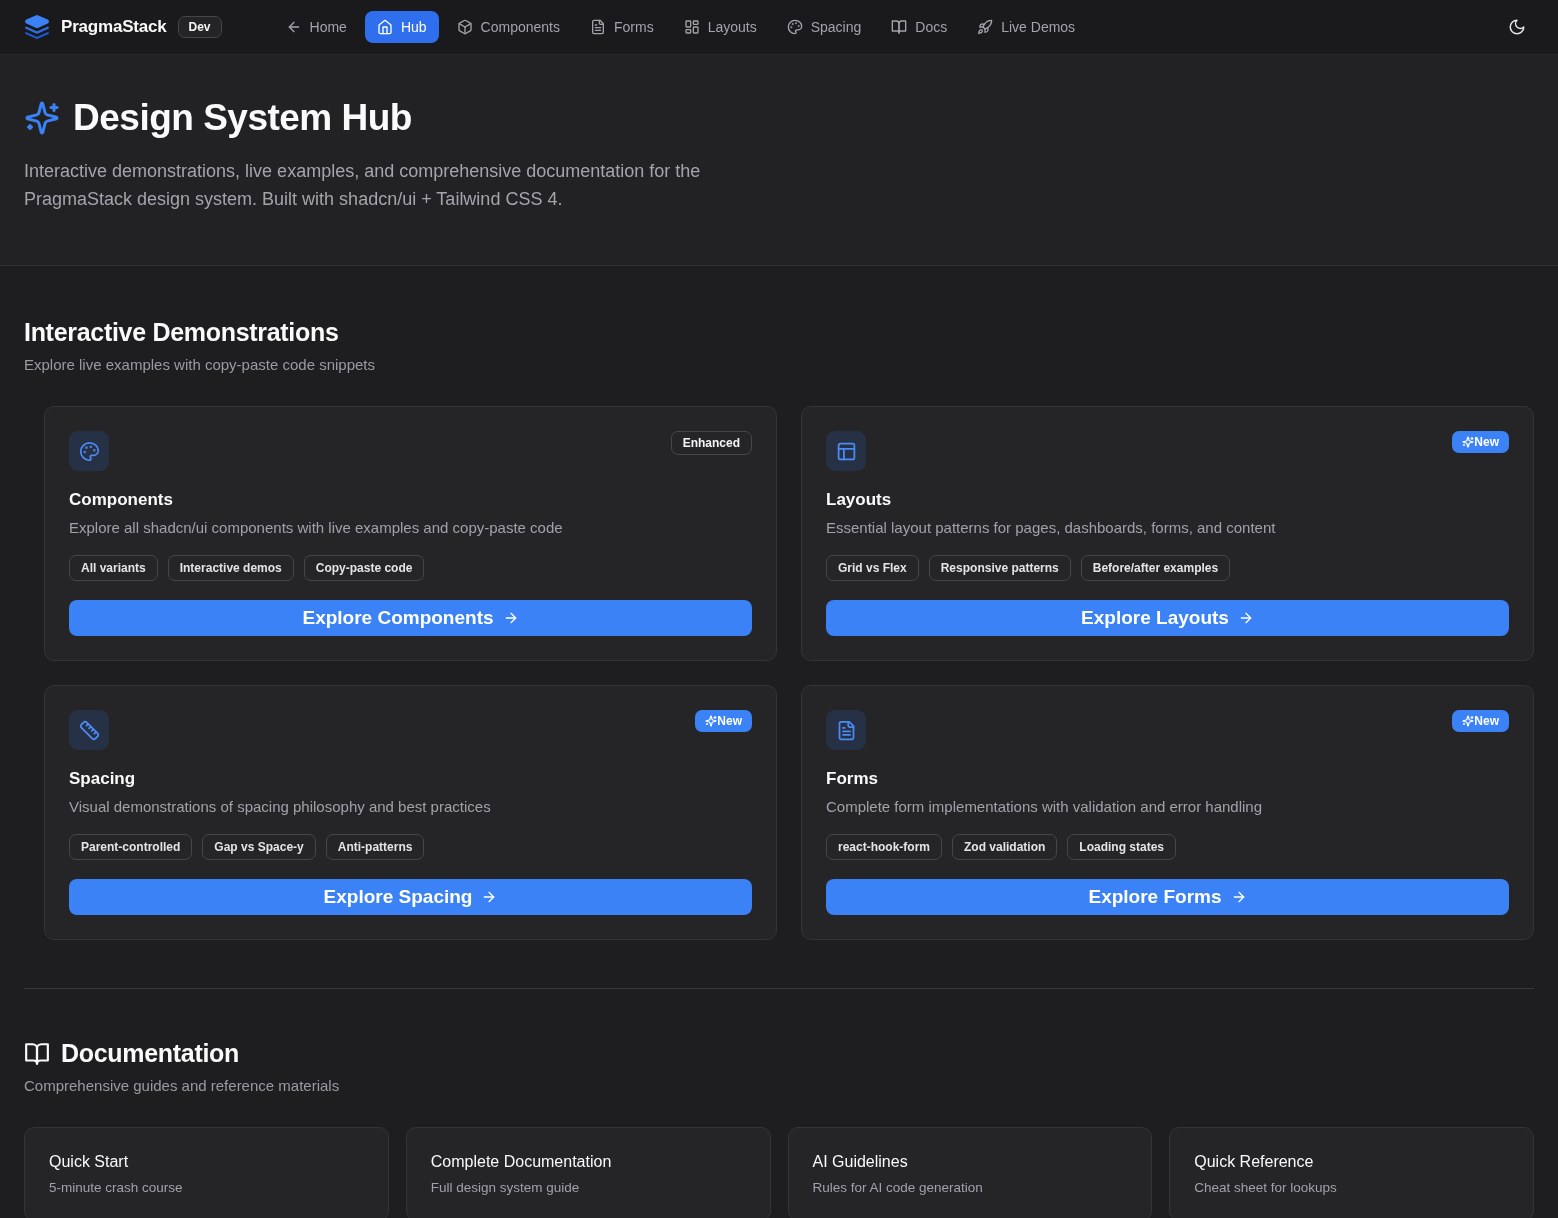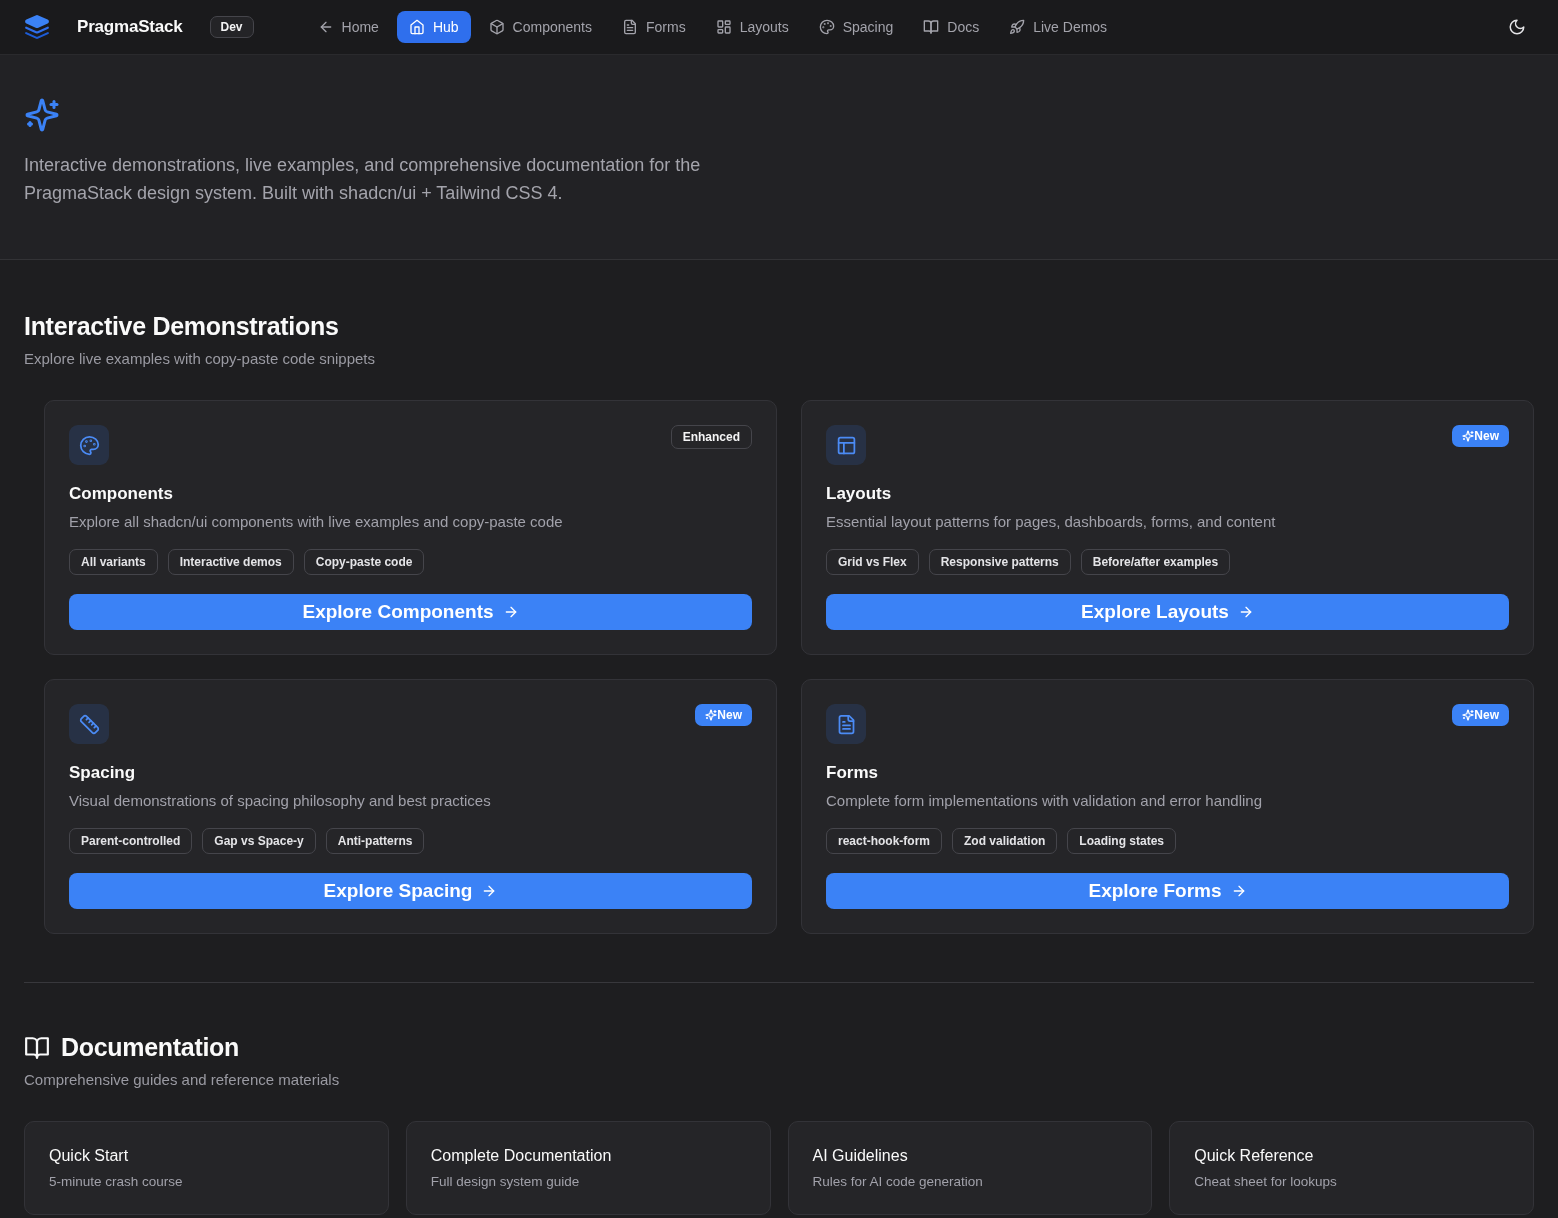--- a/index.html
+++ b/index.html
@@ -14,21 +14,21 @@
 
   
   .navbar {
     height: 55px;
     background: #1a1a1c;
     border-bottom: 1px solid #2a2a2d;
     display: flex;
     align-items: center;
     padding: 0 24px;
   }
-  .brand { display: flex; align-items: center; gap: 27px; }
+  .brand { display: flex; align-items: center; gap: 11px; }
   .brand-name { font-size: 17px; font-weight: bold; letter-spacing: -.2px; }
   .dev-badge {
     font-size: 12px; font-weight: bold;
     border: 1px solid #45454b; background: #242427;
     padding: 3px 10px; border-radius: 7px; color: #f4f4f5;
   }
   .nav-menu { display: flex; align-items: center; gap: 6px; margin-left: 52px; }
   .nav-item {
     display: flex; align-items: center; gap: 8px;
     color: #a3a3ab; font-size: 14px;
@@ -241,20 +241,21 @@
   <div class="hero-title-row">
     <span>
       <svg width="36" height="36" viewBox="0 0 24 24" fill="none" stroke="#3b82f6" stroke-width="2" stroke-linecap="round" stroke-linejoin="round">
           <path d="M9.937 15.5A2 2 0 0 0 8.5 14.063l-6.135-1.582a.5.5 0 0 1 0-.962L8.5 9.936A2 2 0 0 0 9.937 8.5l1.582-6.135a.5.5 0 0 1 .963 0L14.063 8.5A2 2 0 0 0 15.5 9.937l6.135 1.581a.5.5 0 0 1 0 .964L15.5 14.063a2 2 0 0 0-1.437 1.437l-1.582 6.135a.5.5 0 0 1-.963 0z"></path>
           <path d="M20 3v4"></path>
           <path d="M22 5h-4"></path>
           <path d="M4 17v2"></path>
           <path d="M5 18H3"></path>
         </svg>
     </span>
+    <h1 class="hero-title">Design System Hub</h1>
   </div>
   <p class="hero-desc">Interactive demonstrations, live examples, and comprehensive documentation for the PragmaStack design system. Built with shadcn/ui + Tailwind CSS 4.</p>
 </section>
 
 <main class="main">
 
   <section class="section-demos">
     <h2 class="section-title">Interactive Demonstrations</h2>
     <p class="section-subtitle">Explore live examples with copy-paste code snippets</p>
 

